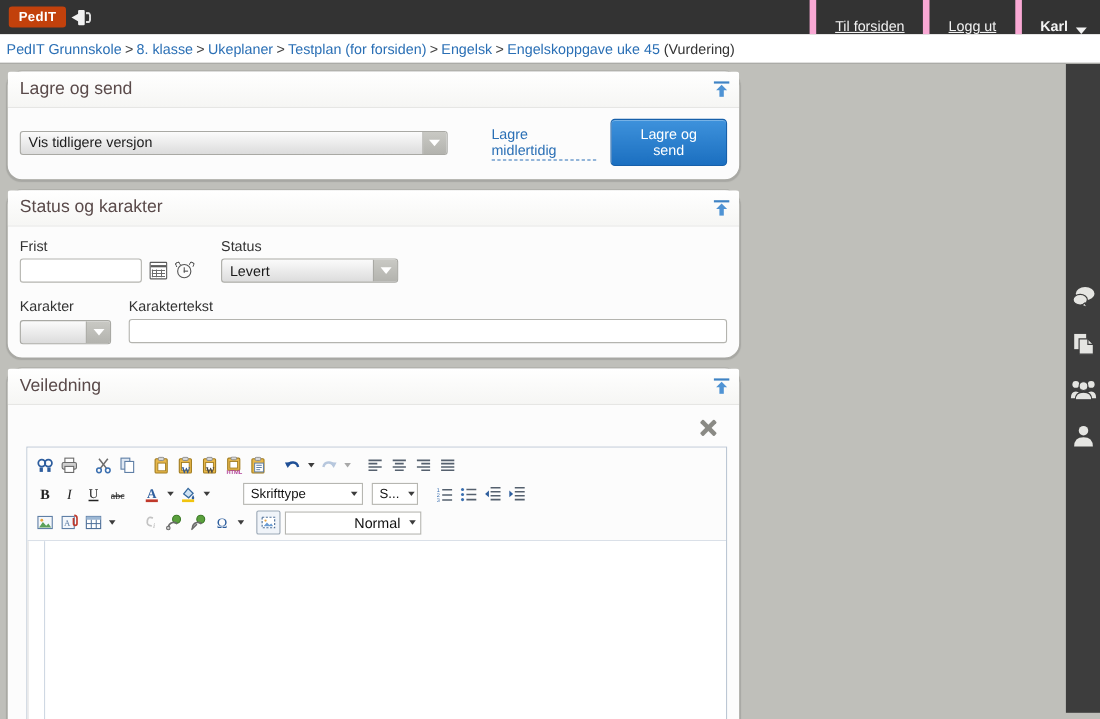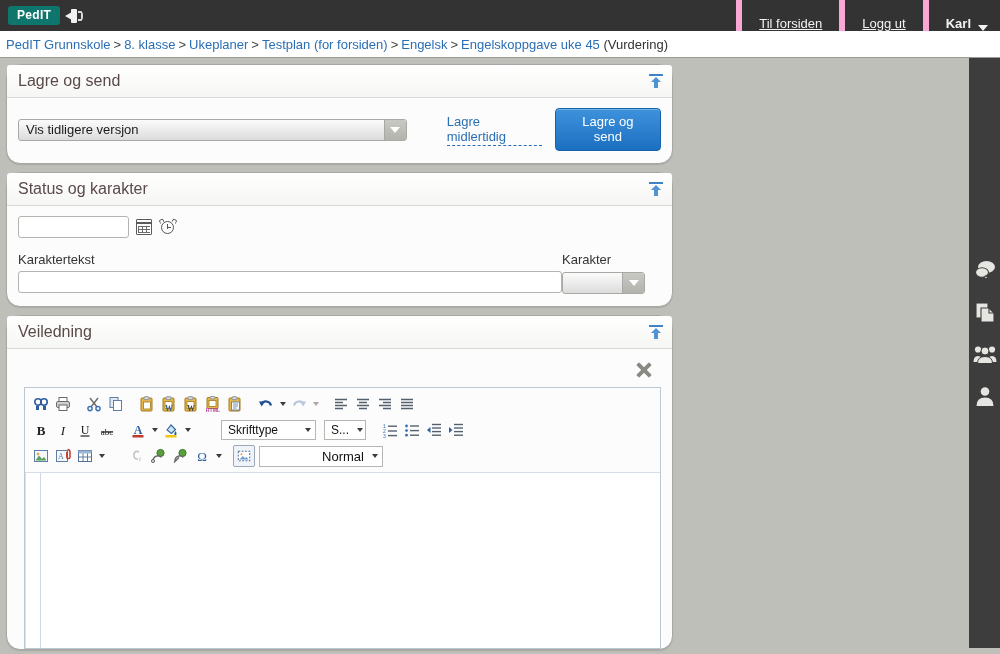--- a/index.html
+++ b/index.html
@@ -21,21 +21,21 @@
     align-items: stretch;
     position: relative;
     z-index: 20;
   }
   .brand {
     display: flex; align-items: center;
     padding: 0 8px;
     gap: 5px;
   }
   .logo-box {
-    background: #0f766e;
+    background: #c2410c;
     color: #ffffff;
     font-weight: bold;
     font-size: 12px;
     letter-spacing: .3px;
     padding: 3px 9px 4px 9px;
     border-radius: 3px;
     line-height: 1;
   }
   .speaker {
     width: 18px; height: 16px;
@@ -438,47 +438,57 @@
         <span class="collapse-icon">
           <span class="bar"></span>
             <span class="tip"></span>
             <span class="stem"></span>
         </span>
       </div>
       <div class="panel-body">
 
         <div style="display:flex;gap:0;">
           <div style="width:183px;">
+            <label class="field-label">Frist</label>
             <div style="display:flex;align-items:center;gap:7px;">
               <input class="txt" style="width: 111px;" value="">
               <span class="icon-btn cal"></span>
               <span class="icon-btn alarm">
                 <span class="bellL"></span>
                   <span class="bellR"></span>
                 <span class="face"></span>
                   <span class="hand1"></span>
                   <span class="hand2"></span>
               </span>
             </div>
           </div>
+          <div>
+            <label class="field-label">Status</label>
+            <div class="sel" style="width:161px;">
+              <span>Levert</span>
+              <span class="arrowbox">
+                  <i></i>
+                </span>
+            </div>
+          </div>
         </div>
 
         <div style="display:flex;gap:0;margin-top:14px;">
-          <div style="flex:1;">
-            <label class="field-label">Karaktertekst</label>
-            <input class="txt" style="width: 100%;" value="">
-          </div>
           <div style="width:99px;">
             <label class="field-label">Karakter</label>
             <div class="sel" style="width:83px;">
               <span></span>
               <span class="arrowbox">
                   <i></i>
                 </span>
             </div>
+          </div>
+          <div style="flex:1;">
+            <label class="field-label">Karaktertekst</label>
+            <input class="txt" style="width: 100%;" value="">
           </div>
         </div>
 
       </div>
     </div>
 
     <div class="panel">
       <div class="panel-head">
         <span class="panel-title">Veiledning</span>
         <span class="collapse-icon">
@@ -667,21 +677,21 @@
               <span class="tb">
                 <svg width="16" height="16" viewBox="0 0 16 16">
                   <path d="M4 8 L8 3 L12.5 7.5 L8.5 11.5 Z" fill="#cfe2f3" stroke="#35689e" stroke-width="1.2"></path>
                   <path d="M12.5 9 Q14.5 12 12.8 13 Q11 13.6 11.3 11.5 Z" fill="#2f5f9e"></path>
                   <rect x="2.5" y="13" width="11" height="2.5" fill="#f1c40f"></rect>
                 </svg>
               </span>
               <span class="tb-arrow">
                   <i></i>
                 </span>
-              <span class="ck-select" style="width:95px;margin-left:28px;">
+              <span class="ck-select" style="width:109px;margin-left:28px;">
                 <span>Skrifttype</span>
                   <i></i>
               </span>
               <span class="ck-select" style="width:42px;">
                 <span>S...</span>
                   <i></i>
               </span>
               <span class="tb-gap"></span>
               <span class="tb">
                 <svg width="16" height="16" viewBox="0 0 16 16">

